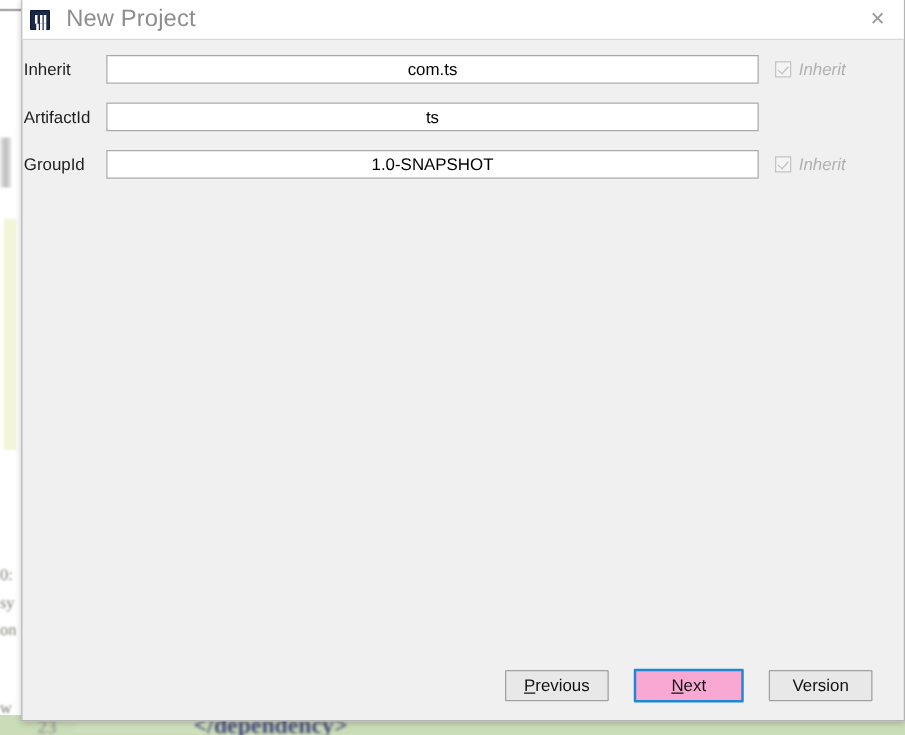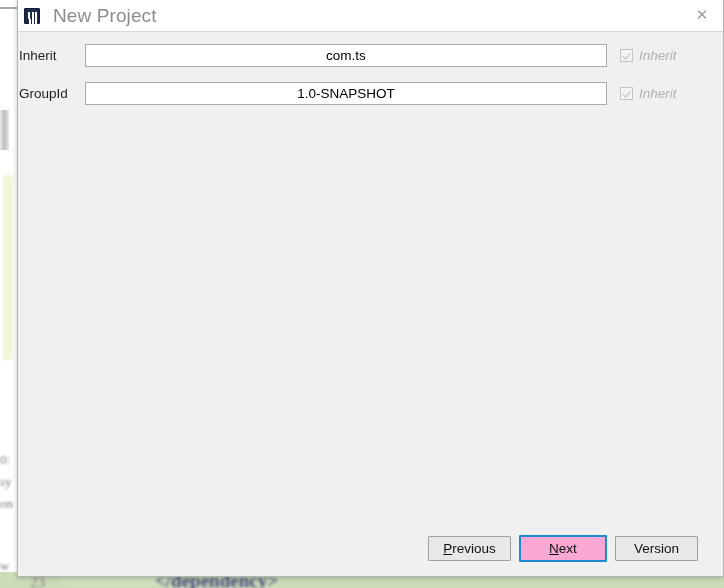--- a/index.html
+++ b/index.html
@@ -241,21 +241,21 @@
     height: 56px;
     display: flex;
     align-items: center;
     justify-content: flex-end;
     padding-right: 25px;
     box-sizing: border-box;
   }
   .btn {
     width: 83px;
     height: 25px;
-    margin-left: 8px;
+    margin-left: 20px;
     background: #e8e8e8;
     border: 1px solid #a0a0a0;
     box-sizing: border-box;
     font-family: "Liberation Sans", sans-serif;
     font-size: 13.5px;
     color: #111111;
     display: flex;
     align-items: center;
     justify-content: center;
     cursor: pointer;
@@ -305,20 +305,24 @@
 
       <div class="form-row">
         <div class="field-label">Inherit</div>
         <input class="text-input" type="text" value="com.ts" style="">
         <div class="inherit-box">
           <div class="checkbox"></div>
           <div class="inherit-label">Inherit</div>
         </div>
       </div>
 
+      <div class="form-row">
+        <div class="field-label">ArtifactId</div>
+        <input class="text-input" type="text" value="ts" style="">
+      </div>
 
       <div class="form-row">
         <div class="field-label">GroupId</div>
         <input class="text-input" type="text" value="1.0-SNAPSHOT" style="">
         <div class="inherit-box">
           <div class="checkbox"></div>
           <div class="inherit-label">Inherit</div>
         </div>
       </div>
 

